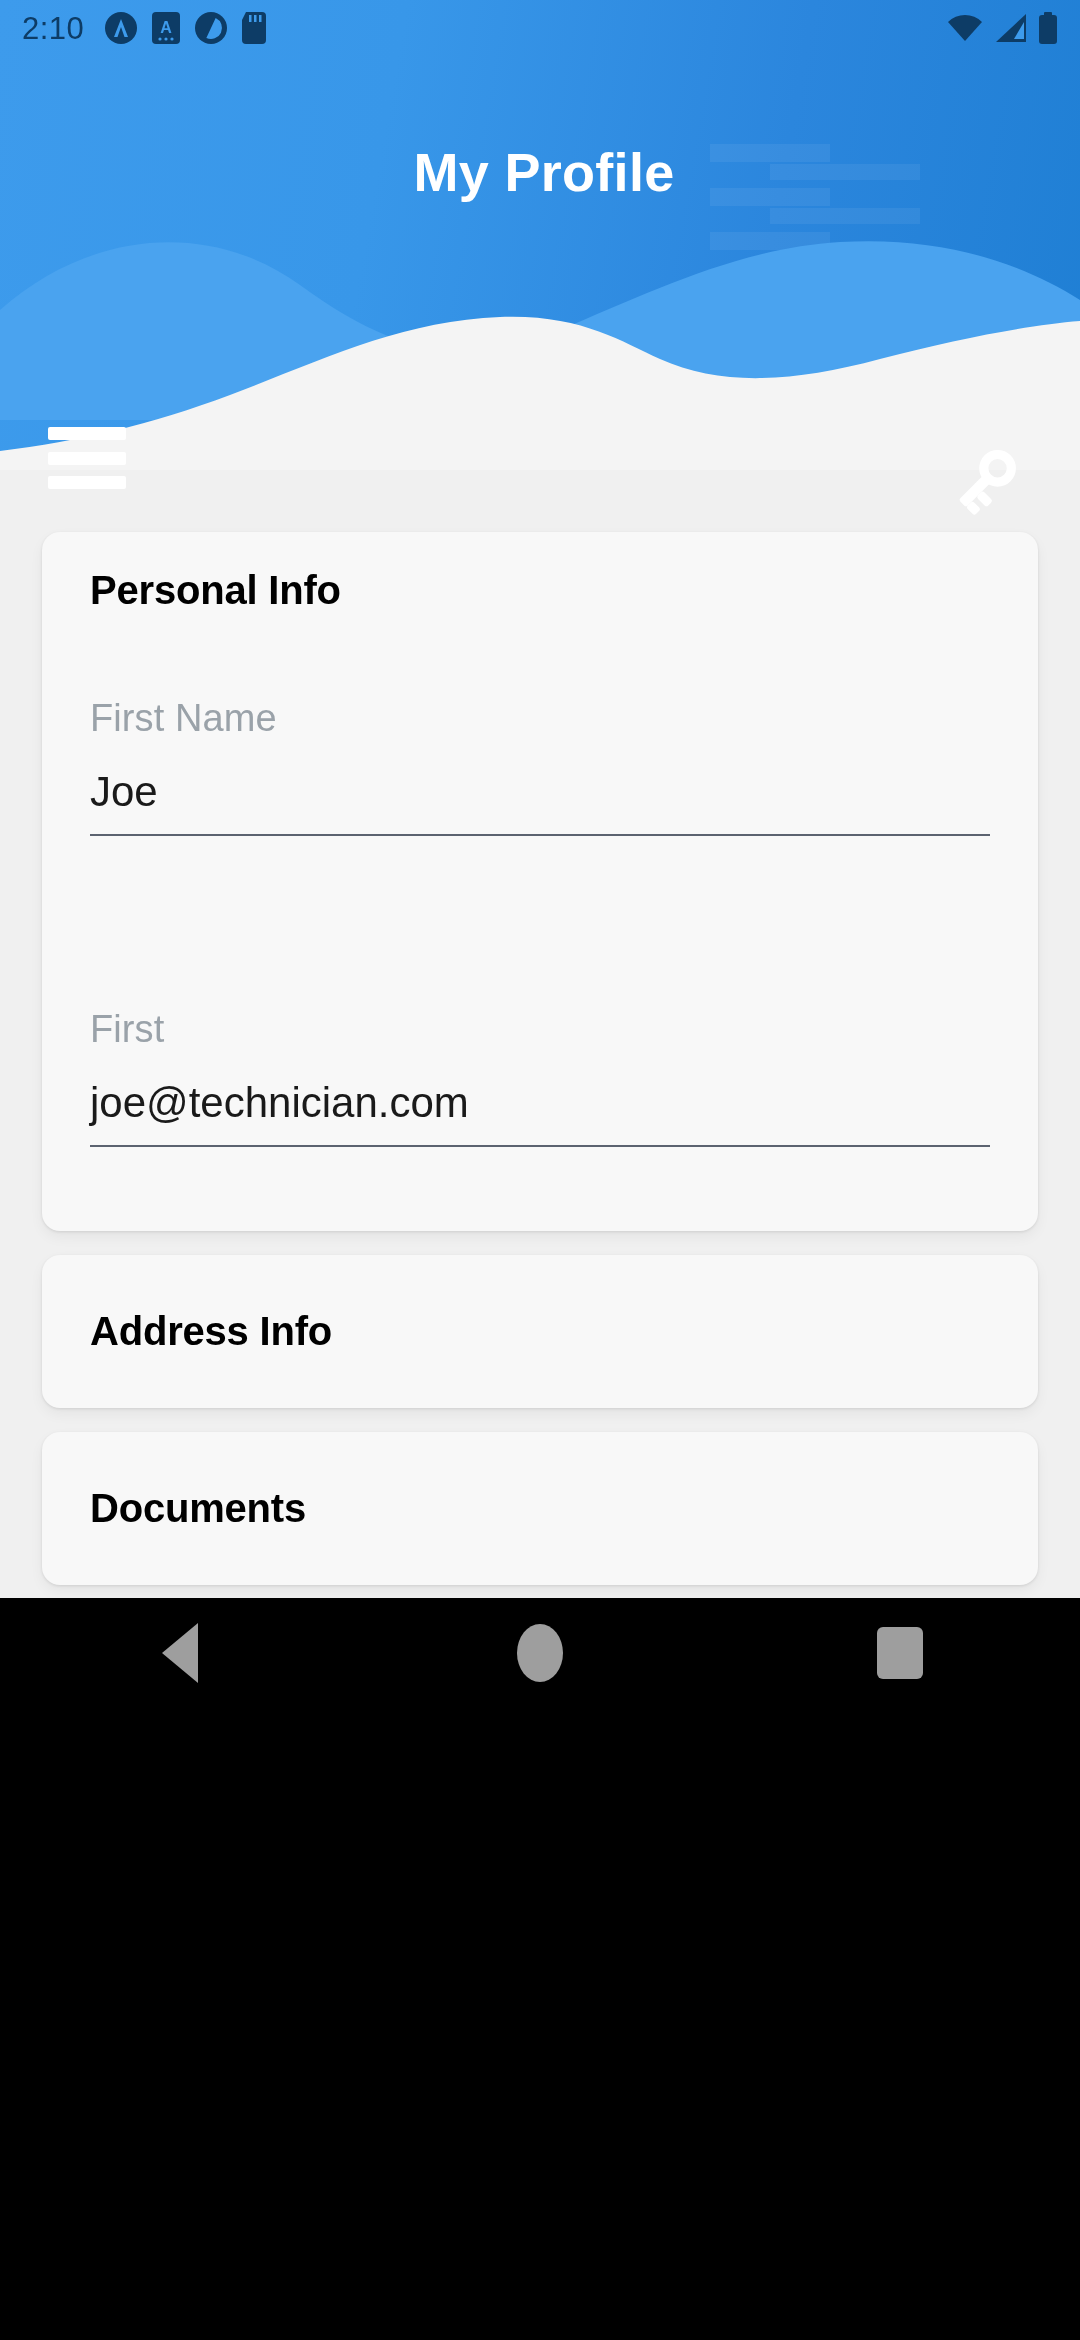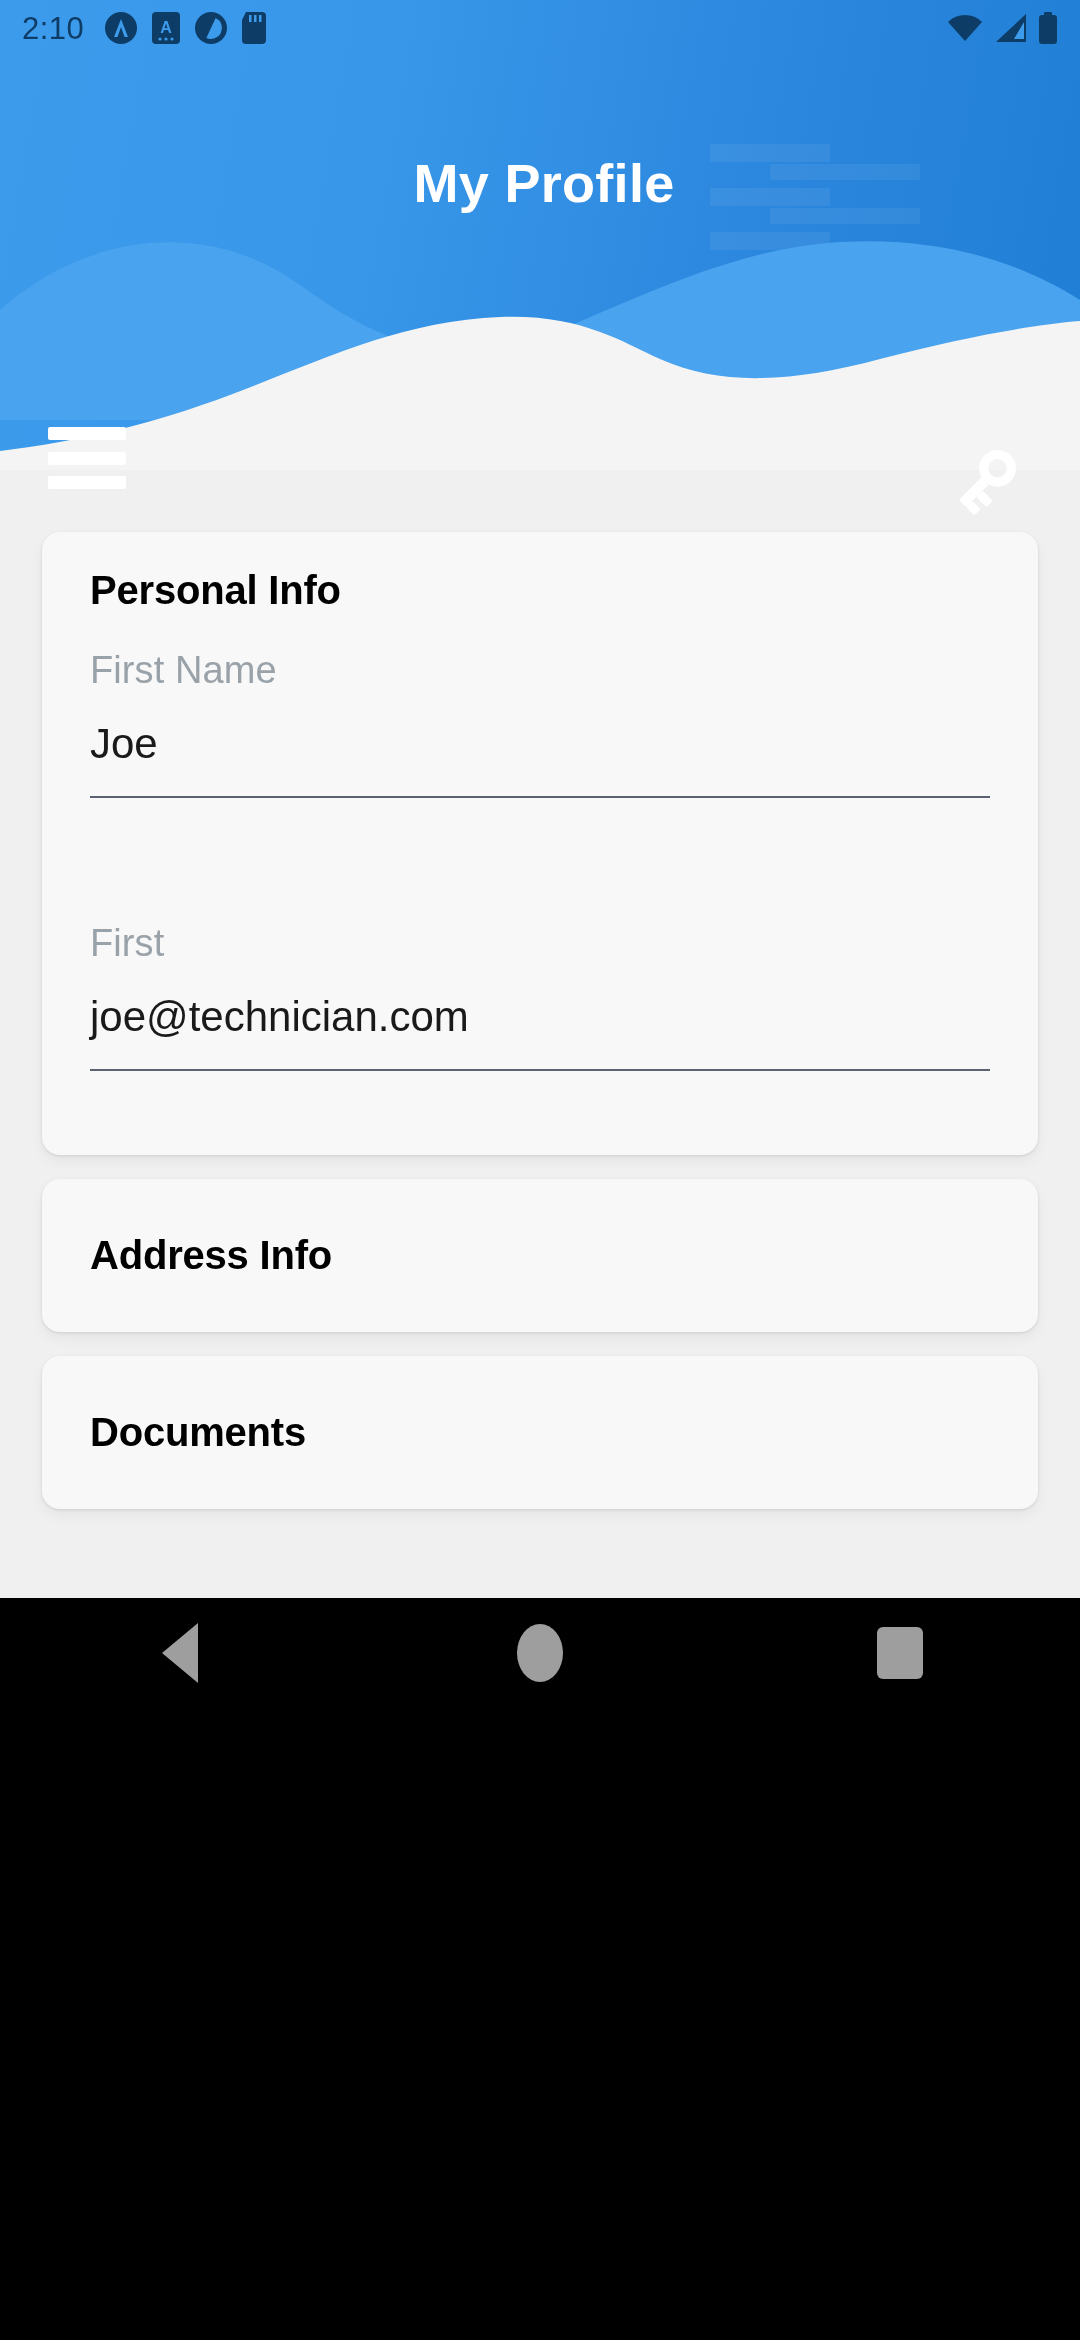--- a/index.html
+++ b/index.html
@@ -36,21 +36,21 @@
   .sb-time {
     font-size:31px; font-weight:500; color:#0d3c66; letter-spacing:.5px;
     line-height:1;
   }
   .sb-left-icons { display:flex; align-items:center; gap:13px; margin-left:20px; }
   .sb-right-icons { margin-left:auto; display:flex; align-items:center; gap:10px; }
   .sb-ic { display:block; }
 
   
   .appbar-title {
-    position:absolute; top:152px; left:0; width:1080px; text-align:center;
+    position:absolute; top:141px; left:0; width:1080px; text-align:center;
     font-size:54px; font-weight:bold; color:#ffffff; z-index:25;
     letter-spacing:.3px;
     padding-left:8px;
   }
 
   
   .hamburger {
     position:absolute; left:48px; top:458px; width:78px; height:62px;
     display:flex; flex-direction:column; justify-content:space-between;
     z-index:26; transform:translateY(-50%);
@@ -72,27 +72,27 @@
   .card {
     position:relative; margin:0 42px 24px 42px;
     background:#f8f8f8; border-radius:18px;
     box-shadow:0 1px 3px rgba(0,0,0,.10), 0 6px 14px rgba(0,0,0,.05);
   }
   .card-pad { padding:36px 48px 40px 48px; }
   .section-title {
     font-size:40px; font-weight:bold; color:#000; letter-spacing:-.2px;
   }
 
-  .field { margin-top:36px; }
+  .field { margin-top:84px; }
   .field-label {
     font-size:38px; color:#9aa2a9; font-weight:400; letter-spacing:.1px;
   }
   .field-value {
     margin-top:28px; font-size:42px; color:#1a1a1a; font-weight:400;
-    padding-bottom:28px;
+    padding-bottom:18px;
   }
   .field-underline { height:2px; background:#5c6370; width:100%; }
   .field-spacer { height:44px; }
 
   .collapsed-card .card-pad { padding:54px 40px 54px 48px; }
 
   
   .navbar {
     position:absolute; bottom:0; left:0; width:1080px; height:110px;
     background:#000; display:flex; align-items:center;

